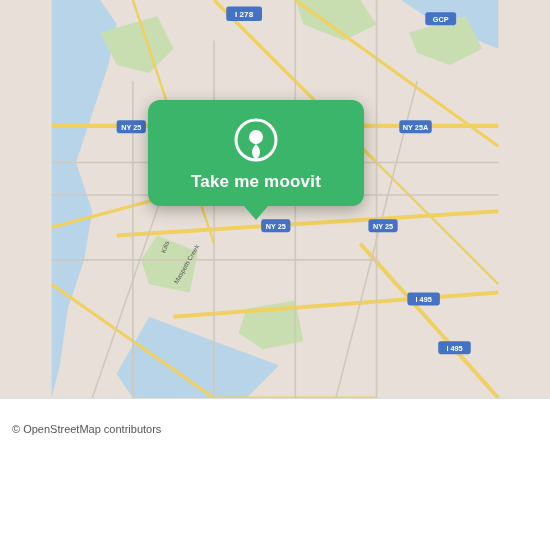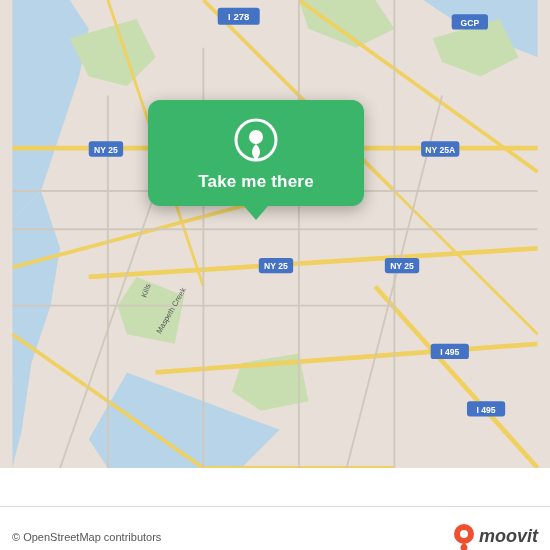--- a/index.html
+++ b/index.html
@@ -7,21 +7,21 @@
     body {
       width: 550px;
       height: 550px;
       overflow: hidden;
       font-family: Arial, sans-serif;
       position: relative;
     }
 
     #map-container {
       width: 550px;
-      height: 468px;
+      height: 398px;
       position: relative;
       overflow: hidden;
       background-color: #e8e0d8;
     }
 
     
     #map-svg {
       width: 100%;
       height: 100%;
       position: absolute;
@@ -77,21 +77,20 @@
     
     #bottom-bar {
       width: 550px;
       height: 60px;
       background: #fff;
       border-top: 1px solid #ddd;
       display: flex;
       align-items: center;
       justify-content: space-between;
       padding: 0 12px;
-      margin-top: 38px;
     }
 
     #attribution {
       font-size: 11px;
       color: #555;
     }
 
     #place-name {
       font-size: 14px;
       color: #222;
@@ -193,30 +192,21 @@
     <text x="155" y="350" font-size="8" fill="#555" transform="rotate(-60, 155, 350)">Maspeth Creek</text>
   </svg>
 
   <div id="popup-card">
 
     <svg class="pin-icon" viewBox="0 0 44 44" xmlns="http://www.w3.org/2000/svg">
       <circle cx="22" cy="22" r="20" fill="none" stroke="white" stroke-width="3"></circle>
       <circle cx="22" cy="19" r="7" fill="white"></circle>
       <path d="M22 26 Q14 34 22 42 Q30 34 22 26Z" fill="white"></path>
     </svg>
-    <button id="take-me-there-btn">Take me there</button>
+    <button id="take-me-there-btn">Take me moovit</button>
   </div>
 </div>
 
 <div id="bottom-bar">
   <div style="display:flex; flex-direction:column; gap:3px;">
     <span id="attribution">© OpenStreetMap contributors</span>
   </div>
-  <div id="moovit-logo">
-
-    <svg class="moovit-pin" viewBox="0 0 22 28" xmlns="http://www.w3.org/2000/svg">
-      <ellipse cx="11" cy="11" rx="10" ry="10" fill="#f04e30"></ellipse>
-      <path d="M11 20 Q4 24 11 30 Q18 24 11 20Z" fill="#f04e30"></path>
-      <circle cx="11" cy="11" r="4" fill="white"></circle>
-    </svg>
-    <span class="moovit-text">moovit</span>
-  </div>
 </div>
 
 </body></html>

